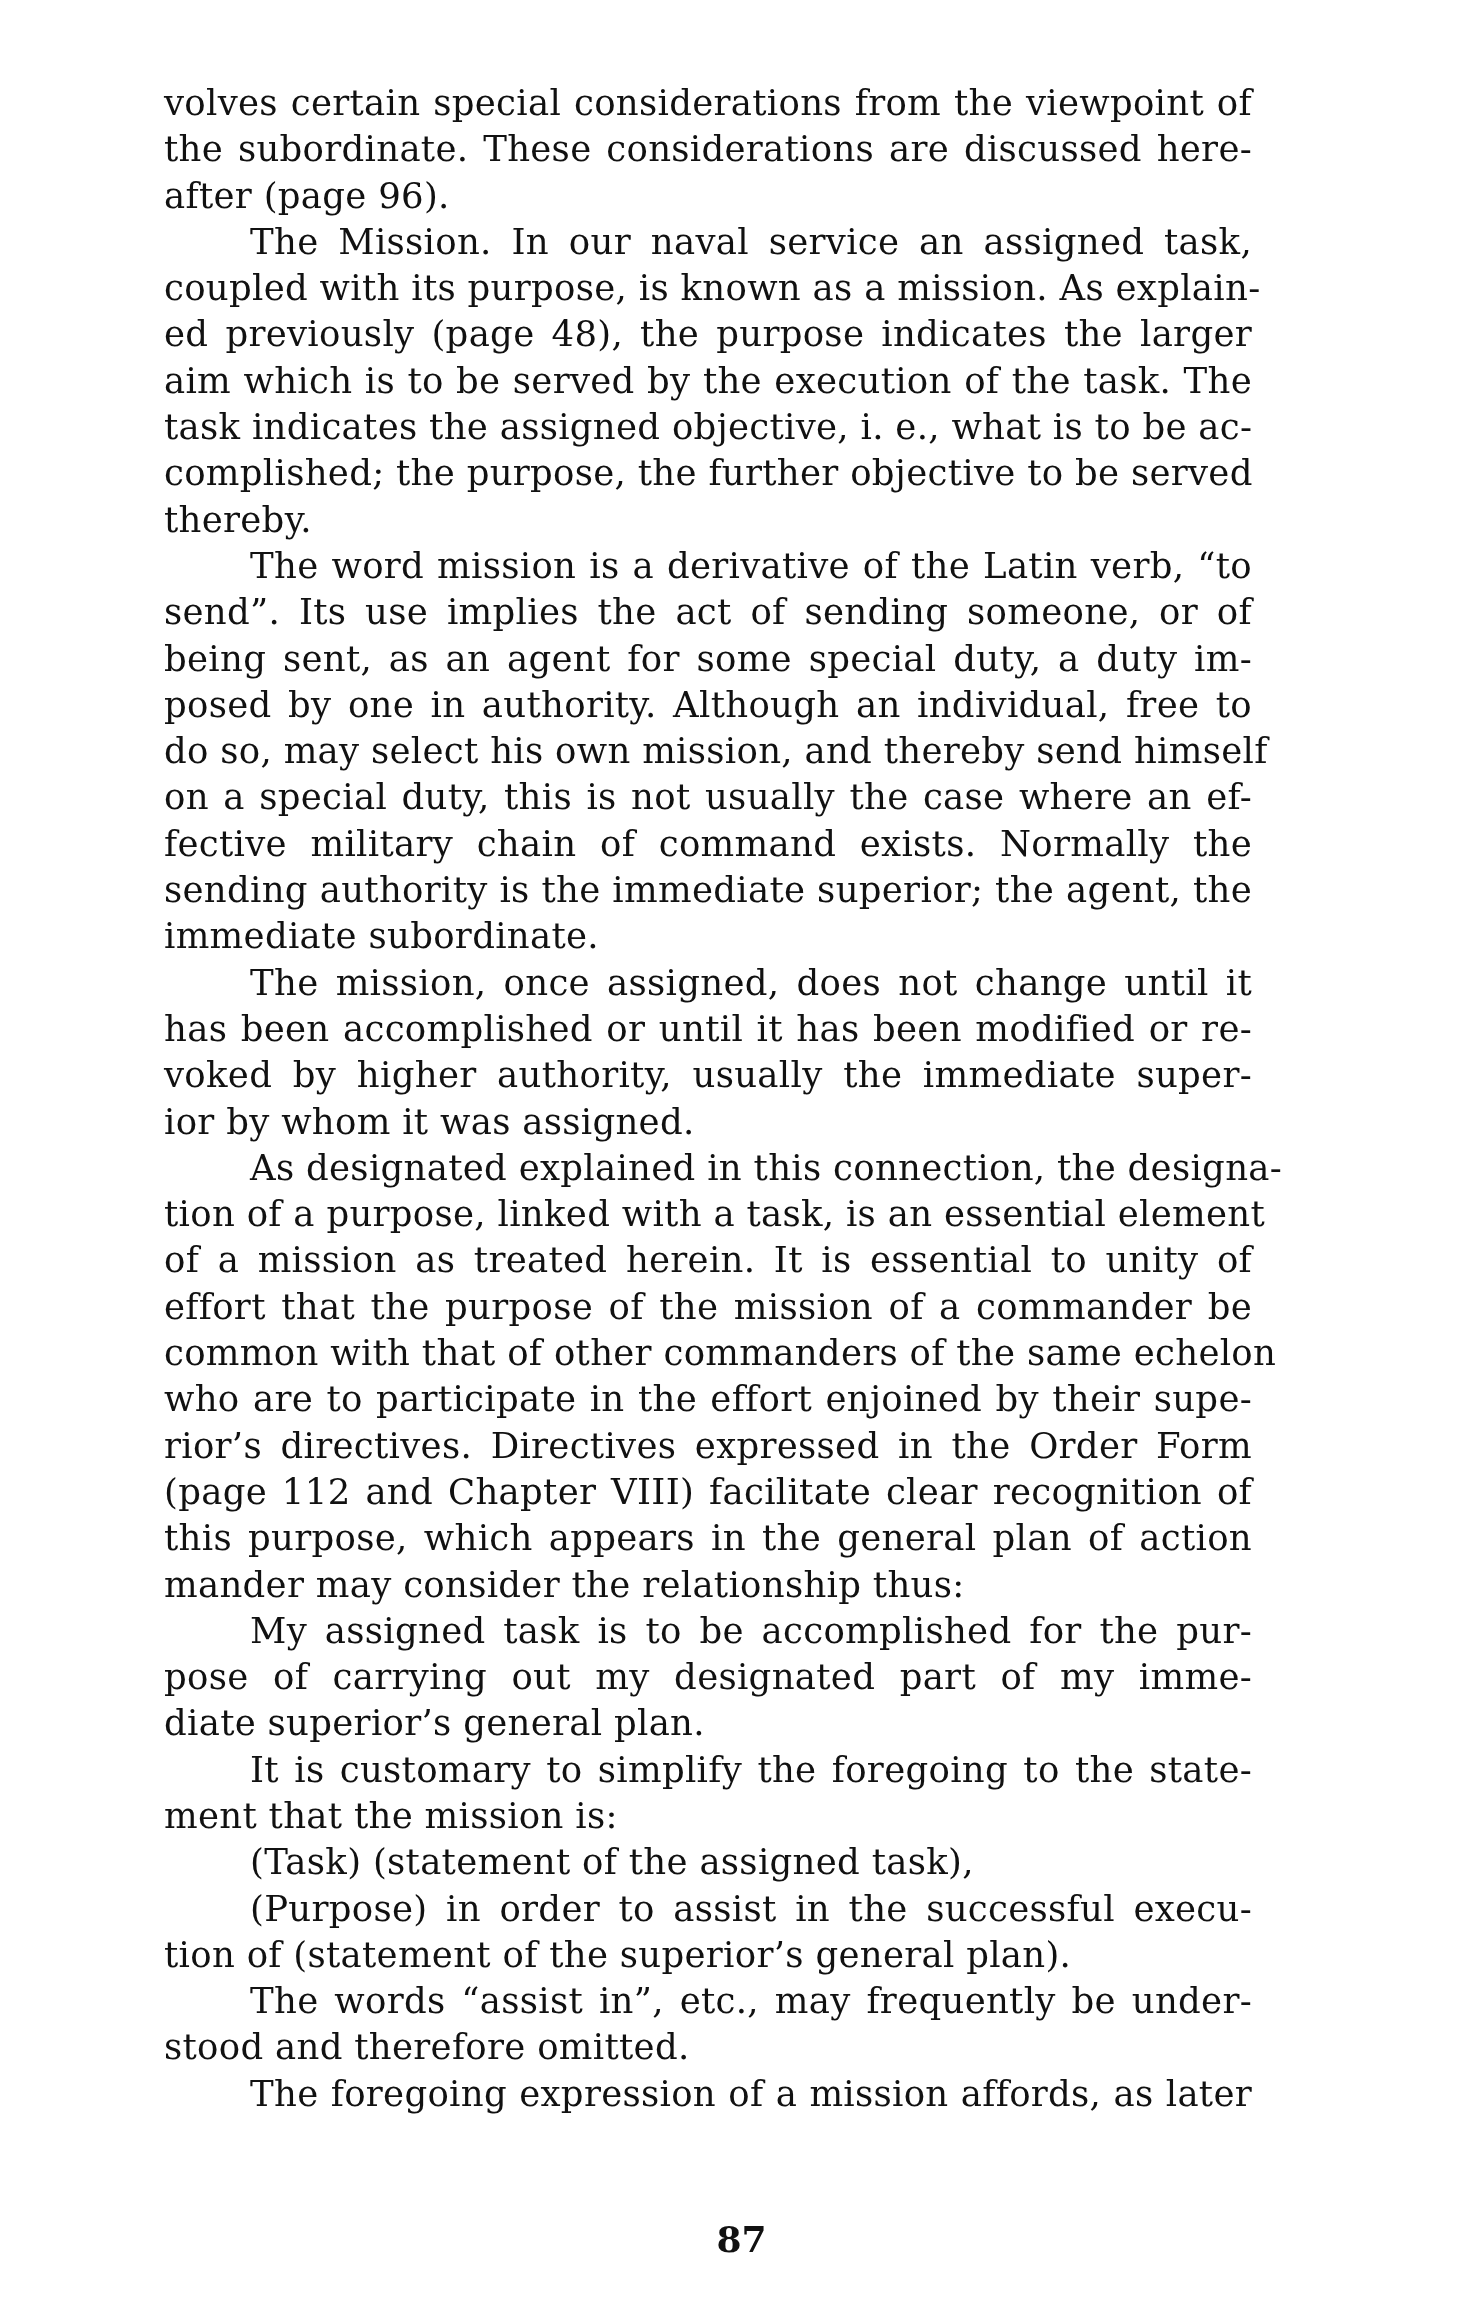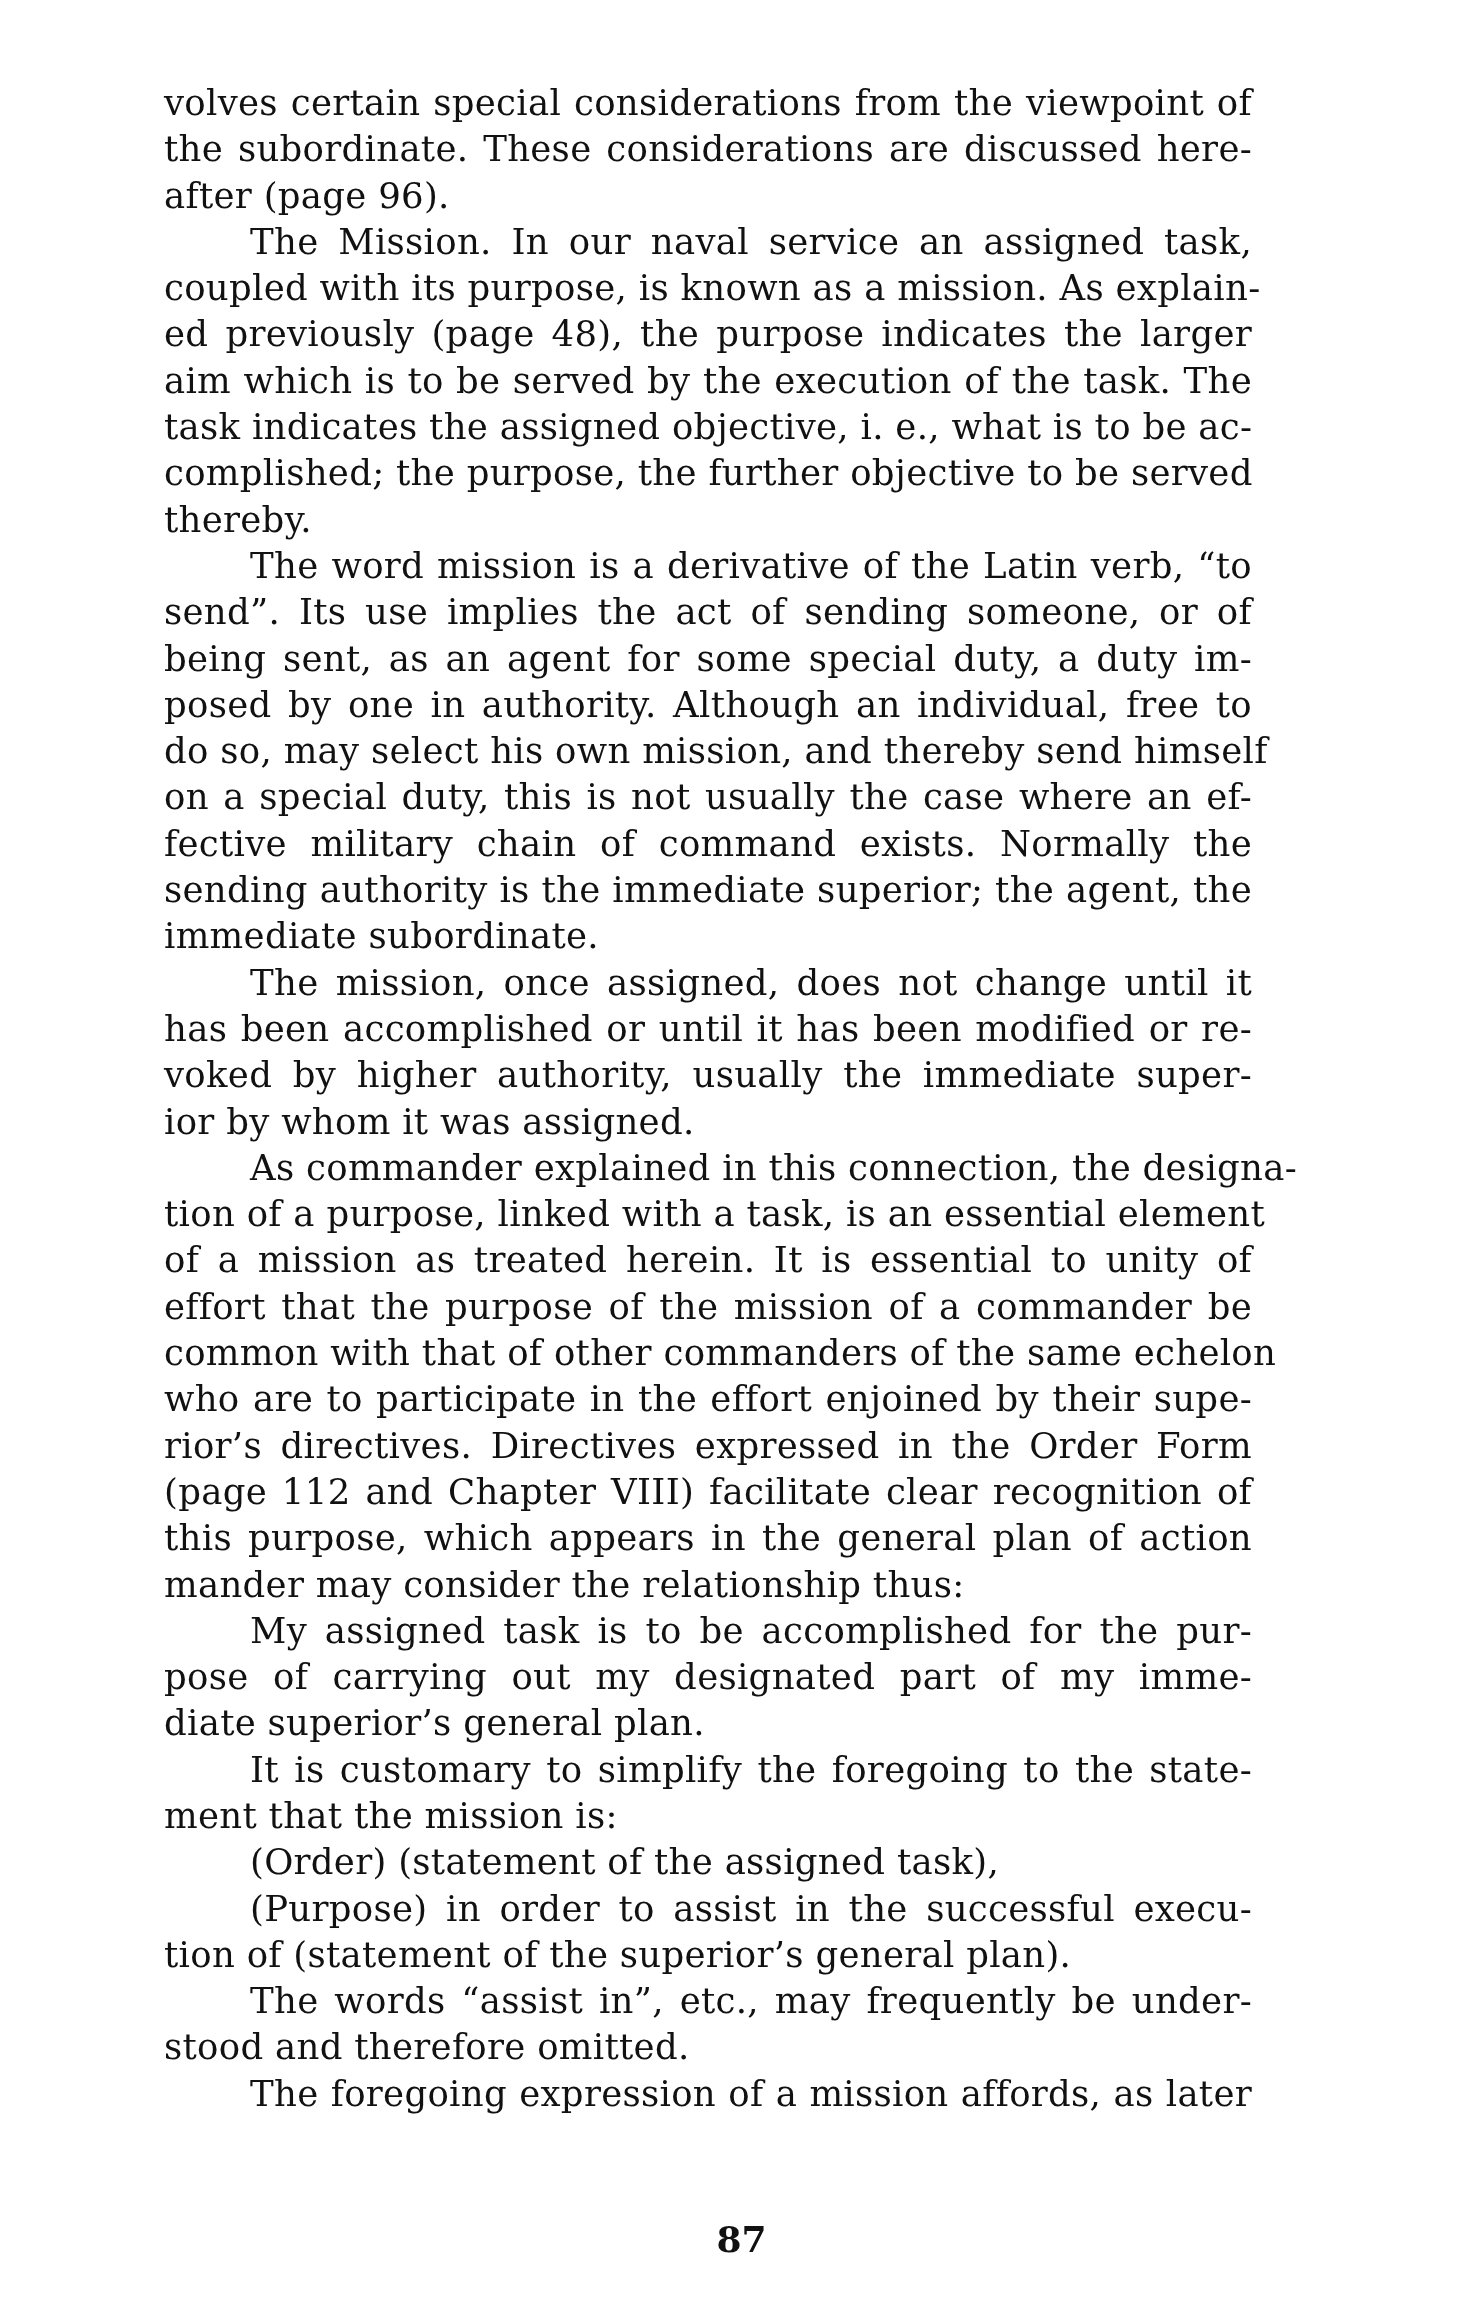--- a/index.html
+++ b/index.html
@@ -78,42 +78,42 @@
         <span class="line"><span>sending authority is the immediate superior; the agent, the</span></span>
         <span class="line last"><span>immediate subordinate.</span></span>
       </div>
       <div class="para">
         <span class="line indent"><span class="b">The mission, once assigned, does not change until it</span></span>
         <span class="line"><span class="b">has been accomplished or until it has been modified or re-</span></span>
         <span class="line"><span class="b">voked by higher authority, usually the immediate super-</span></span>
         <span class="line last"><span class="b">ior by whom it was assigned.</span></span>
       </div>
       <div class="para">
-        <span class="line indent"><span>As commander explained in this connection, the designa-</span></span>
+        <span class="line indent"><span>As designated explained in this connection, the designa-</span></span>
         <span class="line"><span>tion of a purpose, linked with a task, is an essential element</span></span>
         <span class="line"><span>of a mission as treated herein. It is essential to unity of</span></span>
         <span class="line"><span>effort that the purpose of the mission of a commander be</span></span>
         <span class="line"><span>common with that of other commanders of the same echelon</span></span>
         <span class="line"><span>who are to participate in the effort enjoined by their supe-</span></span>
         <span class="line"><span>rior’s directives. Directives expressed in the Order Form</span></span>
         <span class="line"><span>(page 112 and Chapter VIII) facilitate clear recognition of</span></span>
         <span class="line"><span>this purpose, which appears in the general plan of action</span></span>
         <span class="line last"><span>mander may consider the relationship thus:</span></span>
       </div>
       <div class="para">
         <span class="line indent"><span class="b">My assigned task</span><span> is to be accomplished for the </span><span class="b">pur-</span></span>
         <span class="line"><span class="b">pose</span><span> of carrying out my designated part of my imme-</span></span>
         <span class="line last"><span>diate superior’s </span><span class="b">general plan.</span></span>
       </div>
       <div class="para">
         <span class="line indent"><span>It is customary to simplify the foregoing to the state-</span></span>
         <span class="line last"><span>ment that the </span><span class="b">mission is</span><span>:</span></span>
       </div>
       <div class="para">
-        <span class="line indent last"><span class="b">(Order)</span><span> (statement of the assigned task),</span></span>
+        <span class="line indent last"><span class="b">(Task)</span><span> (statement of the assigned task),</span></span>
       </div>
       <div class="para">
         <span class="line indent"><span class="b">(Purpose)</span><span> in order to assist in the successful execu-</span></span>
         <span class="line last"><span>tion of (statement of the superior’s general plan).</span></span>
       </div>
       <div class="para">
         <span class="line indent"><span>The words “assist in”, etc., may frequently be under-</span></span>
         <span class="line last"><span>stood and therefore omitted.</span></span>
       </div>
       <div class="para">

